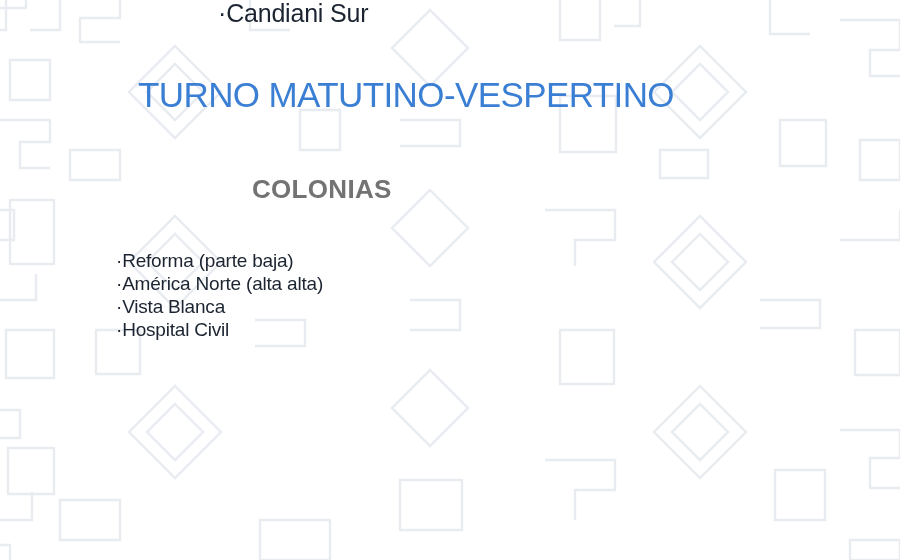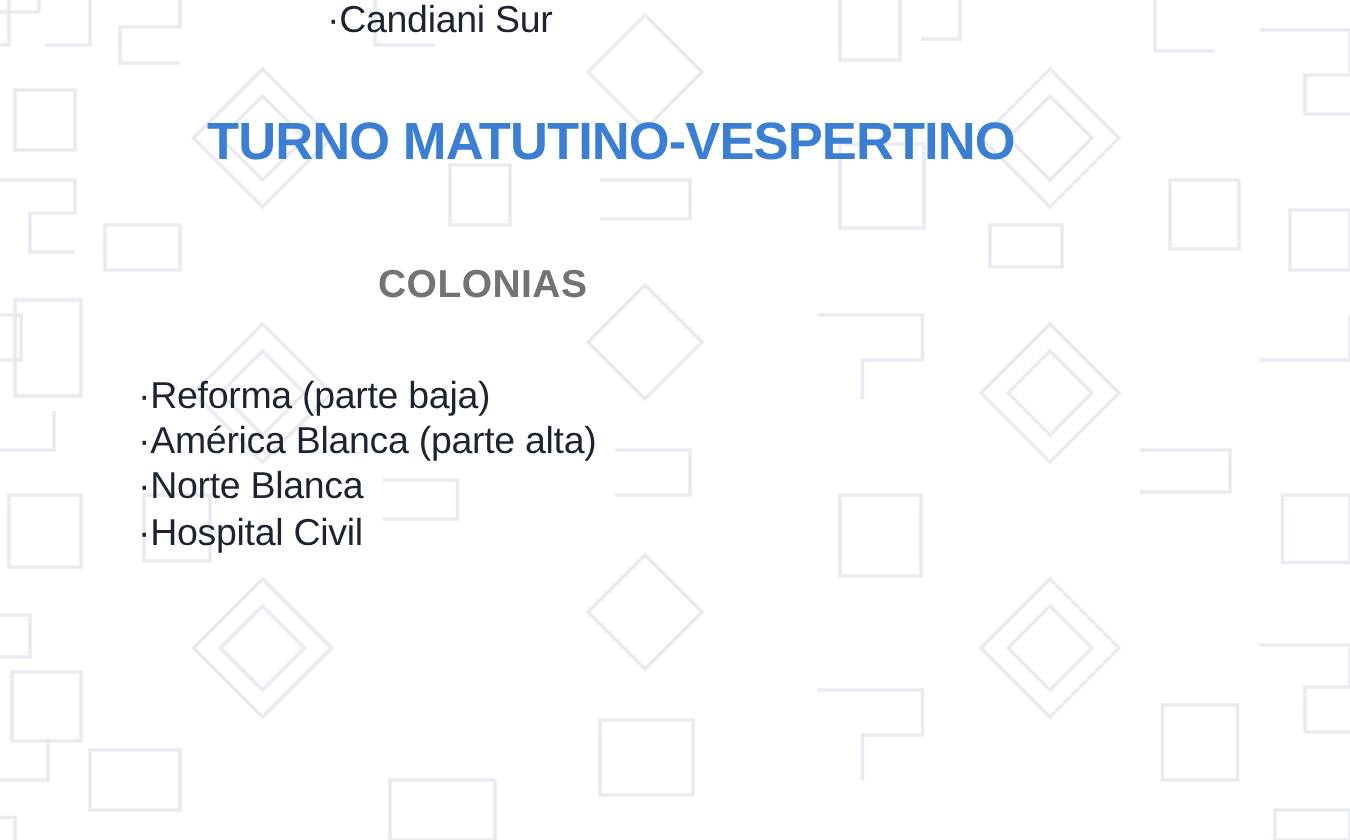--- a/index.html
+++ b/index.html
@@ -38,46 +38,46 @@
   .cut-item {
     font-size: 25px;
     color: #1b2430;
     line-height: 1.1;
     letter-spacing: -0.2px;
     margin-left: 218px;
   }
 
   .turno-heading {
     font-size: 35px;
-    font-weight: bold;
+    font-weight: normal;
     color: #3b7fd4;
     letter-spacing: -0.6px;
     text-align: left;
     margin-left: 138px;
   }
 
   .section-heading {
     font-size: 26px;
     font-weight: bold;
     color: #737373;
     letter-spacing: 0.3px;
     margin-left: 252px;
   }
 
   .list {
     margin: 0;
     padding: 0;
     list-style: none;
   }
   .list li {
-    font-size: 25px;
+    font-size: 19px;
     color: #1b2430;
     line-height: 1.215;
     letter-spacing: -0.2px;
-    margin-left: 92px;
+    margin-left: 116px;
     white-space: nowrap;
   }
 
   
   .block-top        { padding-top: 0px; }
   .sp-after-top     { height: 24px; }
   .sp-after-turno1  { height: 14px; }
   .sp-after-col     { height: 22px; }
   .sp-after-list1   { height: 34px; }
   .sp-after-ejido   { height: 22px; }
@@ -166,22 +166,22 @@
   <h1 class="turno-heading">TURNO MATUTINO-VESPERTINO</h1>
 
   <div class="sp-after-turno1"></div>
 
   <h2 class="section-heading">COLONIAS</h2>
 
   <div class="sp-after-col"></div>
 
   <ul class="list">
     <li>·Reforma (parte baja)</li>
-    <li>·América Blanca (parte alta)</li>
-    <li>·Norte Blanca</li>
+    <li>·América Norte (alta alta)</li>
+    <li>·Vista Blanca</li>
     <li>·Hospital Civil</li>
   </ul>
 
   <div class="sp-after-list1"></div>
 
 
   <div class="sp-after-ejido"></div>
 
 </div>
 

